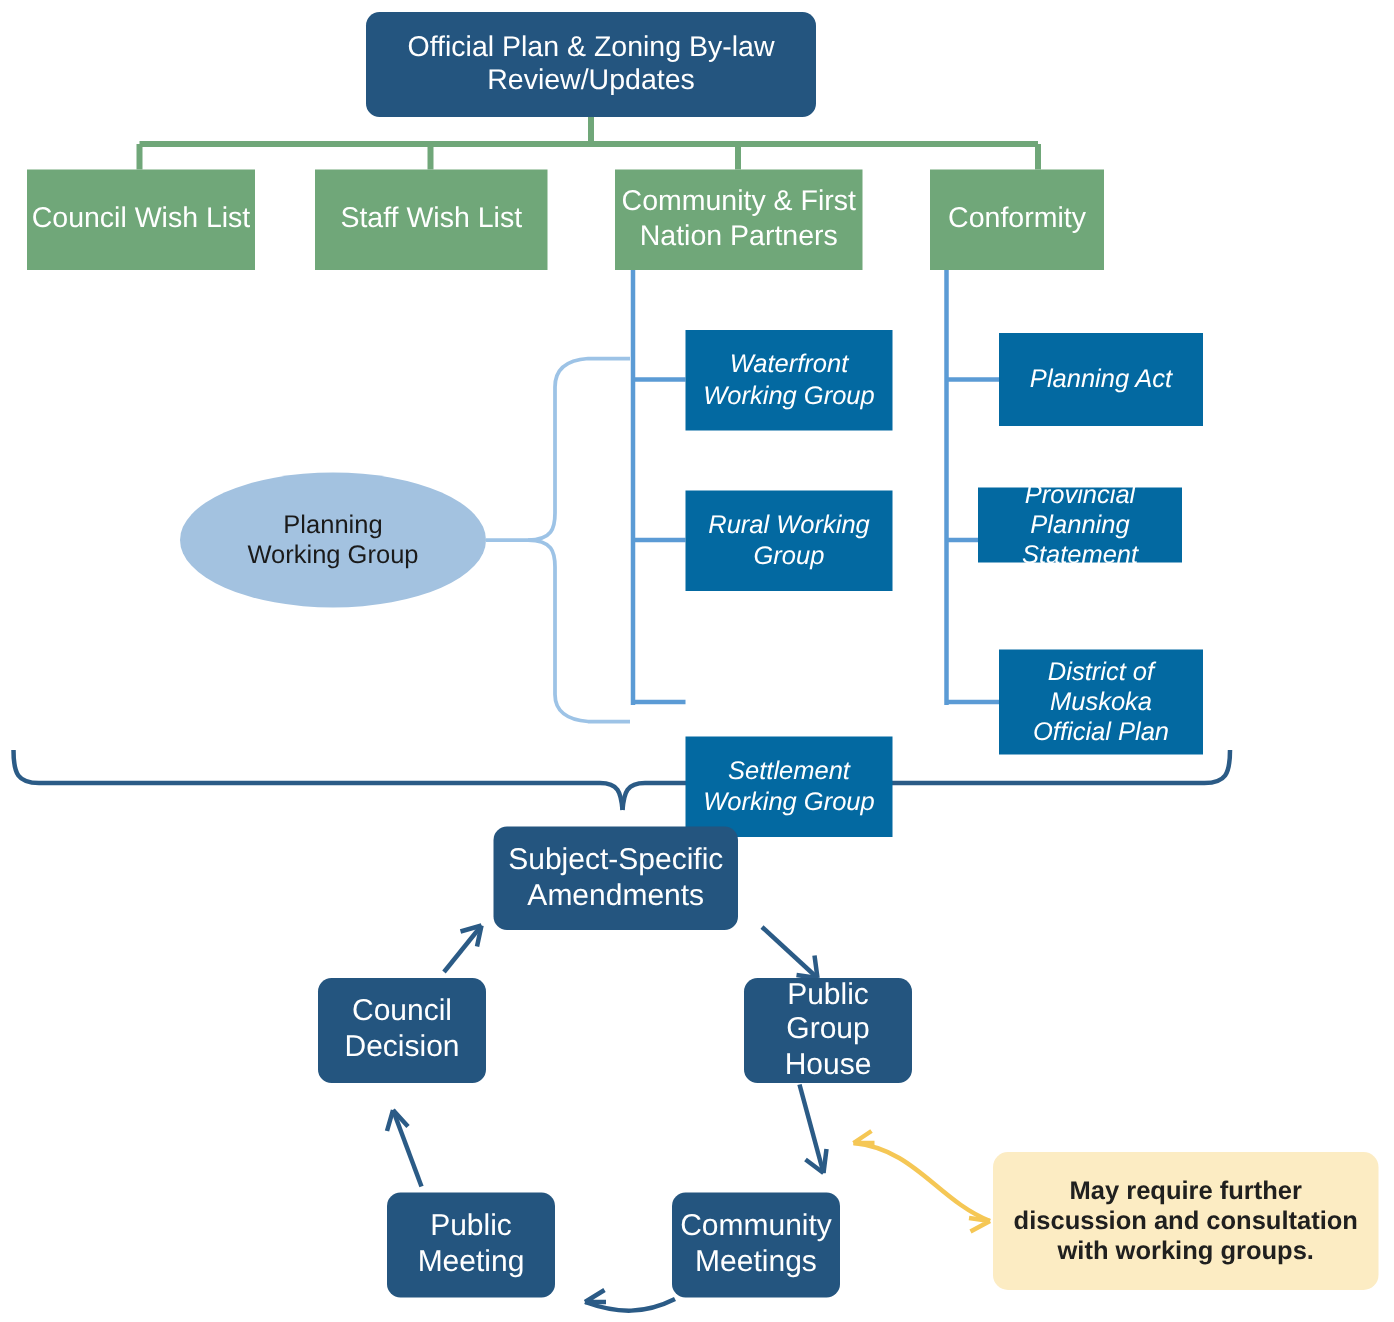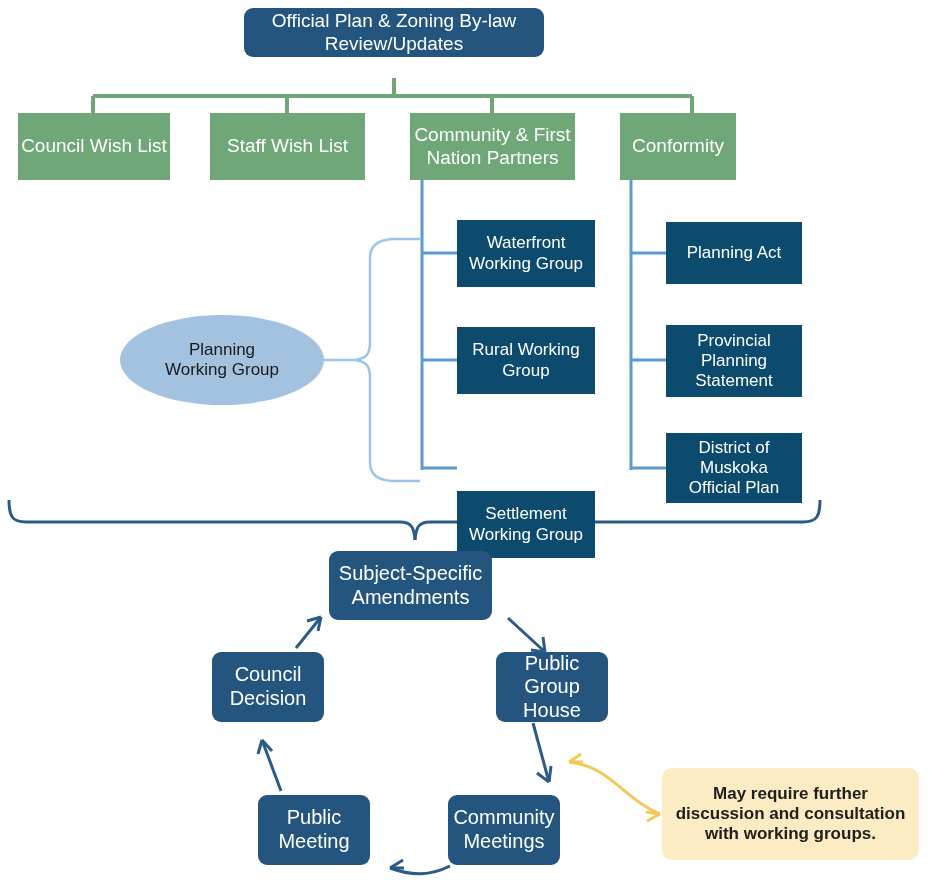--- a/index.html
+++ b/index.html
@@ -41,23 +41,24 @@
     background: #24557f;
     color: #ffffff;
     border-radius: 9px;
   }
   .node-green {
     background: #70a779;
     color: #ffffff;
     border-radius: 0;
   }
   .node-blue {
-    background: #0c4a6e;
+    background: #0369a1;
     color: #ffffff;
     border-radius: 0;
+    font-style: italic;
   }
   .node-ellipse {
     background: #a3c2e0;
     color: #1a1a1a;
     border-radius: 50%;
   }
   .node-note {
     background: #fcecc3;
     color: #20201f;
     border-radius: 10px;
@@ -129,21 +130,21 @@
     </g>
 
     <g stroke="#f5c755" stroke-width="3" fill="none">
       <path d="M569,762 C610,766 625,800 660,814"></path>
       <path d="M569,762 L583,762 M569,762 L581,754"></path>
       <path d="M660,814 L646,812 M660,814 L647,821"></path>
     </g>
 
   </svg>
 
-  <div class="node node-dark t-title" style="left:244px; top:8px; width:300px; height:49px;">Official Plan &amp; Zoning By-law
+  <div class="node node-dark t-title" style="left:244px; top:8px; width:300px; height:70px;">Official Plan &amp; Zoning By-law
 Review/Updates</div>
 
   <div class="node node-green t-green" style="left:18px; top:113px; width:152px; height:67px;">Council Wish List</div>
 
   <div class="node node-green t-green" style="left:210px; top:113px; width:155px; height:67px;">Staff Wish List</div>
 
   <div class="node node-green t-green" style="left:410px; top:113px; width:165px; height:67px;">Community &amp; First
 Nation Partners</div>
 
   <div class="node node-green t-green" style="left:620px; top:113px; width:116px; height:67px;">Conformity</div>
@@ -152,21 +153,21 @@
 Working Group</div>
 
   <div class="node node-blue t-blue" style="left:457px; top:327px; width:138px; height:67px;">Rural Working
 Group</div>
 
   <div class="node node-blue t-blue" style="left:457px; top:459px; width:138px; height:67px;margin-top:32px;">Settlement
 Working Group</div>
 
   <div class="node node-blue t-blue" style="left:666px; top:222px; width:136px; height:62px;">Planning Act</div>
 
-  <div class="node node-blue t-blue" style="left:666px; top:325px; width:136px; height:72px;">Provincial
+  <div class="node node-blue t-blue" style="left:652px; top:325px; width:136px; height:50px;">Provincial
 Planning
 Statement</div>
 
   <div class="node node-blue t-blue" style="left:666px; top:433px; width:136px; height:70px;">District of
 Muskoka
 Official Plan</div>
 
   <div class="node node-ellipse t-ell" style="left:120px; top:315px; width:204px; height:90px;">Planning
 Working Group</div>
 

